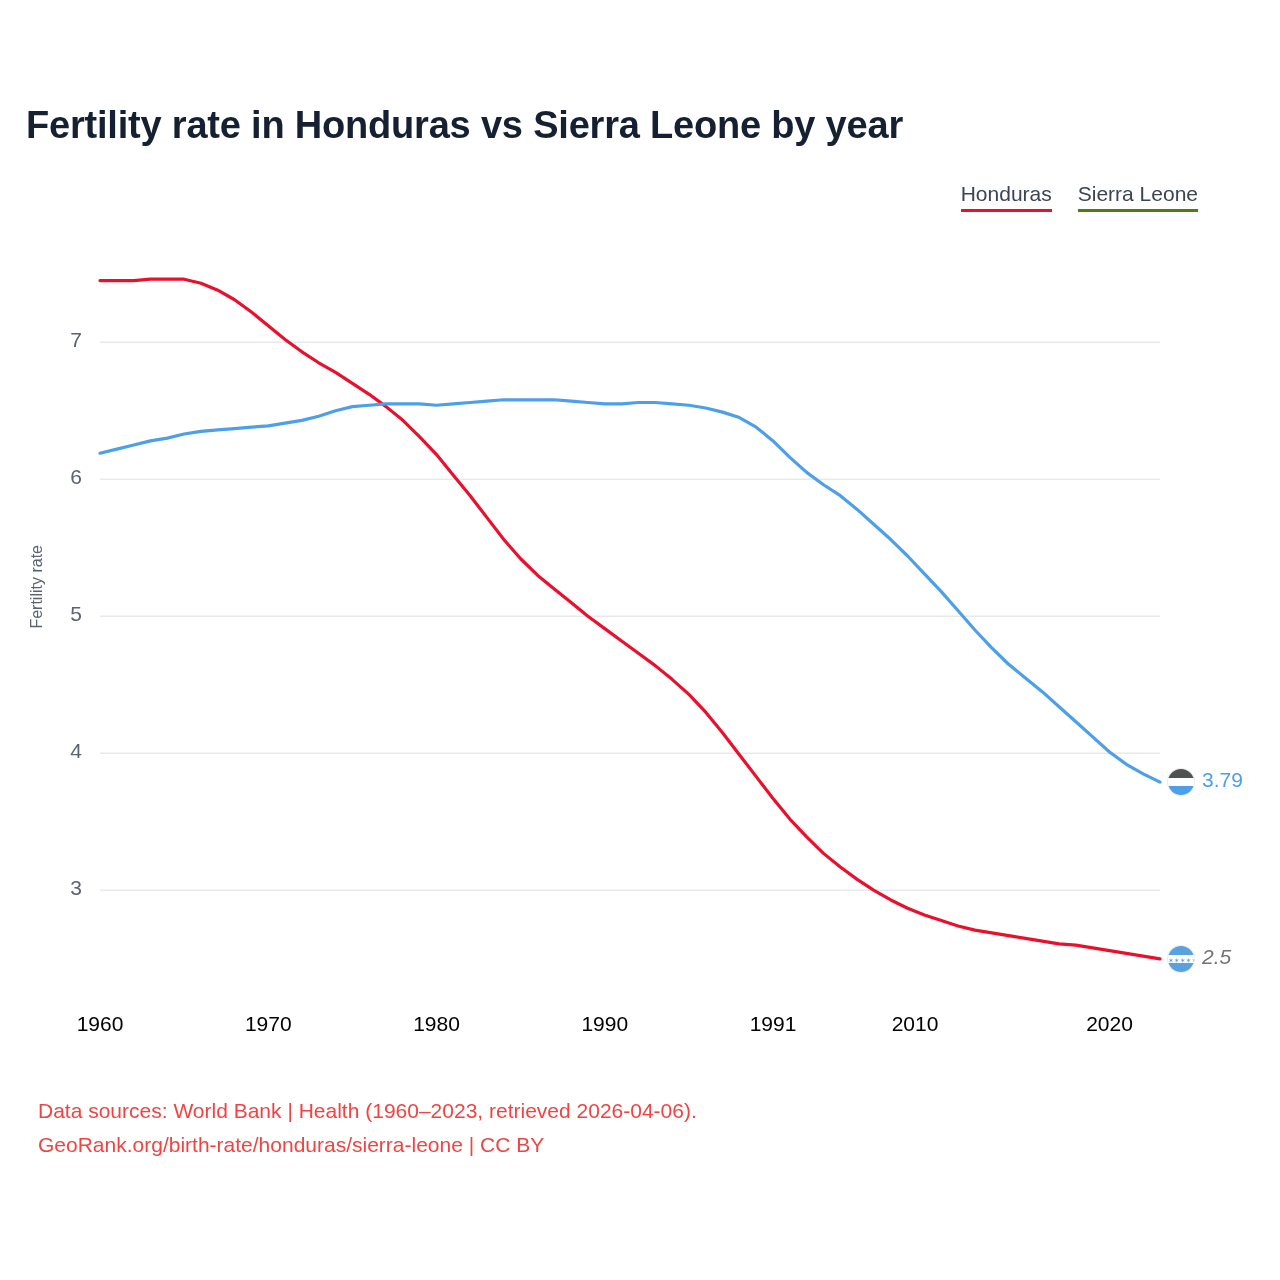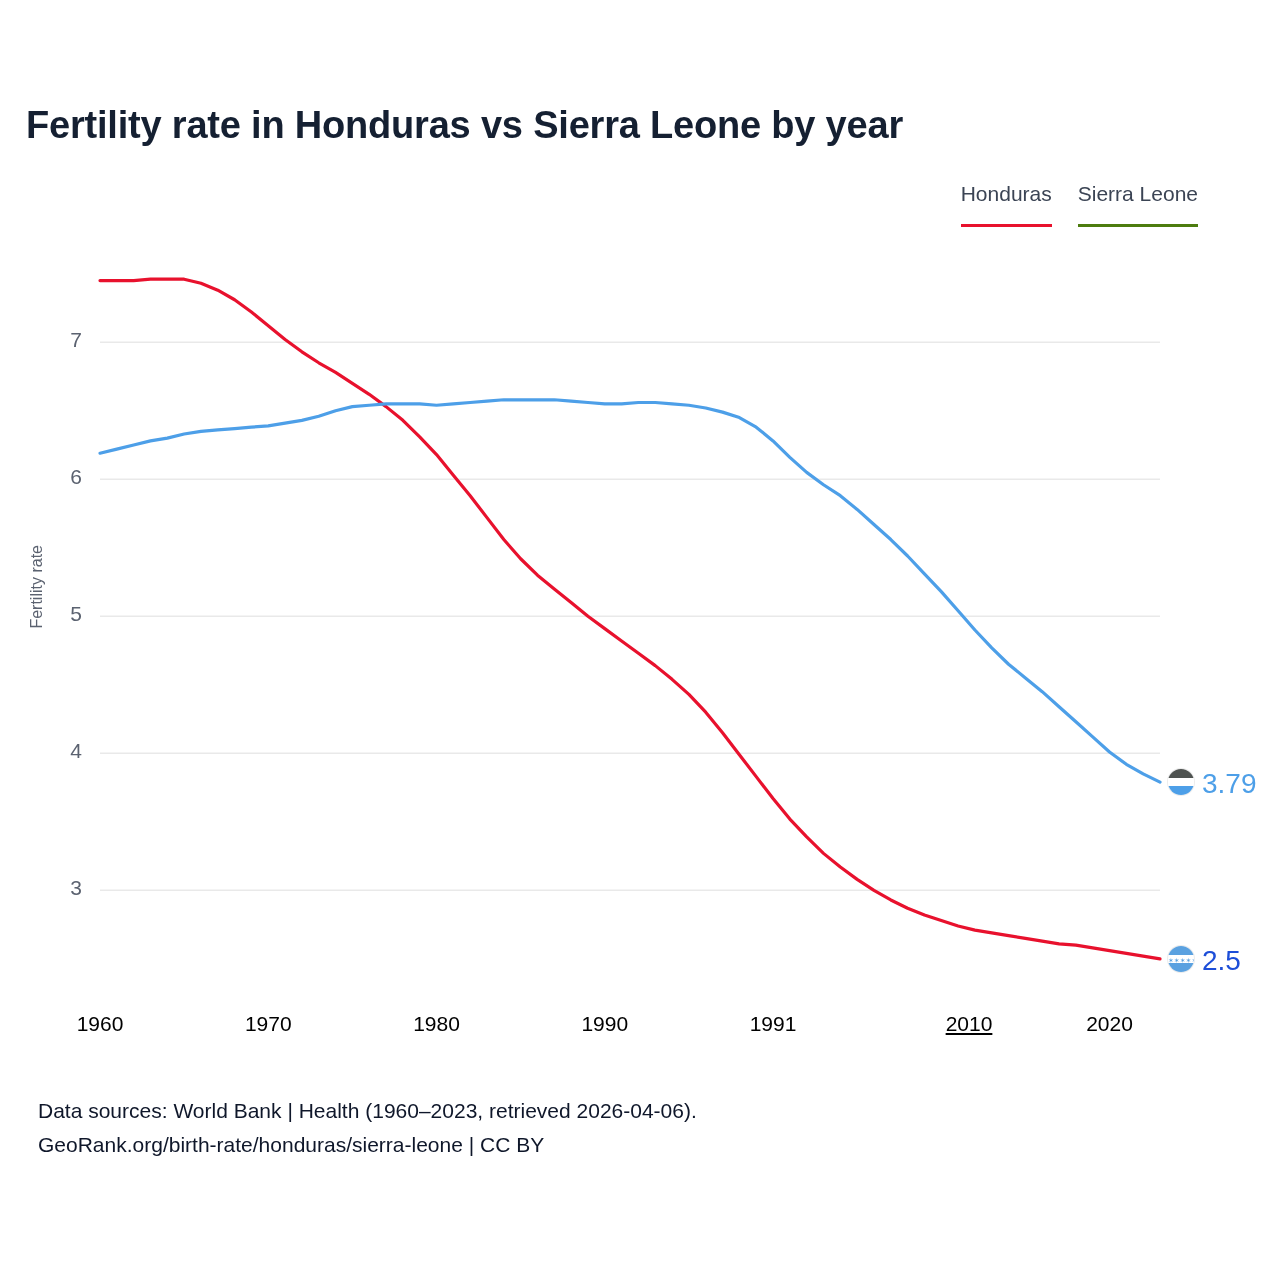--- a/index.html
+++ b/index.html
@@ -34,21 +34,21 @@
     position: absolute;
     right: 26px;
     top: 182px;
     display: flex;
     gap: 26px;
     align-items: flex-start;
   }
   .legend-item {
     font-size: 21px;
     color: #3b4454;
-    padding-bottom: 19px;
+    padding-bottom: 4px;
     line-height: 1.1;
   }
   .legend-item.honduras { border-bottom: 3px solid #e8112d; }
   .legend-item.sierra { border-bottom: 3px solid #4d7c0f; }
 
   .year-badge {
     position: absolute;
     right: 32px;
     top: 280px;
     font-size: 78px;
@@ -90,24 +90,24 @@
   .xtick {
     position: absolute;
     font-size: 21px;
     color: #000000;
     text-align: center;
     width: 90px;
   }
 
   .endlabel {
     position: absolute;
-    font-size: 28px;
+    font-size: 21px;
     white-space: nowrap;
   }
-  .endlabel.red { color: #1d4ed8; }
+  .endlabel.red { color: #737373; font-style: italic; }
   .endlabel.blue { color: #4d9fe8; }
 
   .flag {
     position: absolute;
     width: 26px;
     height: 26px;
     border-radius: 50%;
     overflow: hidden;
     box-shadow: 0 0 0 1px rgba(0,0,0,0.08);
   }
@@ -129,21 +129,21 @@
   }
   .flag-sl .s-top { top: 0; background: #4e5250; }
   .flag-sl .s-mid { top: 33.3%; background: #ffffff; }
   .flag-sl .s-bot { bottom: 0; background: #4d9fe8; }
 
   .footer {
     position: absolute;
     left: 38px;
     bottom: 118px;
     font-size: 21px;
-    color: #0f172a;
+    color: #ef4444;
     line-height: 1.62;
   }
   .footer div { white-space: nowrap; }
 </style>
 </head>
 <body>
 
 <div class="page">
 
   <div class="title">Fertility rate in Honduras vs Sierra Leone by year</div>
@@ -174,21 +174,21 @@
       <div class="ytick" style="left: 42px; top: 602.296px;">5</div>
       <div class="ytick" style="left: 42px; top: 465.259px;">6</div>
       <div class="ytick" style="left: 42px; top: 328.222px;">7</div>
     </div>
   <div id="xticks">
       <div class="xtick" style="left: 55px; top: 1012px;">1960</div>
       <div class="xtick" style="left: 223.254px; top: 1012px;">1970</div>
       <div class="xtick" style="left: 391.508px; top: 1012px;">1980</div>
       <div class="xtick" style="left: 559.762px; top: 1012px;">1990</div>
       <div class="xtick" style="left: 728.016px; top: 1012px;">1991</div>
-      <div class="xtick" style="left: 924px; top: 1012px; text-decoration: underline;">2010</div>
+      <div class="xtick" style="left: 870px; top: 1012px;">2010</div>
       <div class="xtick" style="left: 1064.52px; top: 1012px;">2020</div>
     </div>
 
   <div class="flag flag-sl" id="flag-sl" style="left: 1168px; top: 769.111px;">
     <div class="s-top"></div>
       <div class="s-mid"></div>
       <div class="s-bot"></div>
   </div>
   <div class="endlabel blue" id="end-sl" style="left: 1202px; top: 768.111px;">3.79</div>
 

